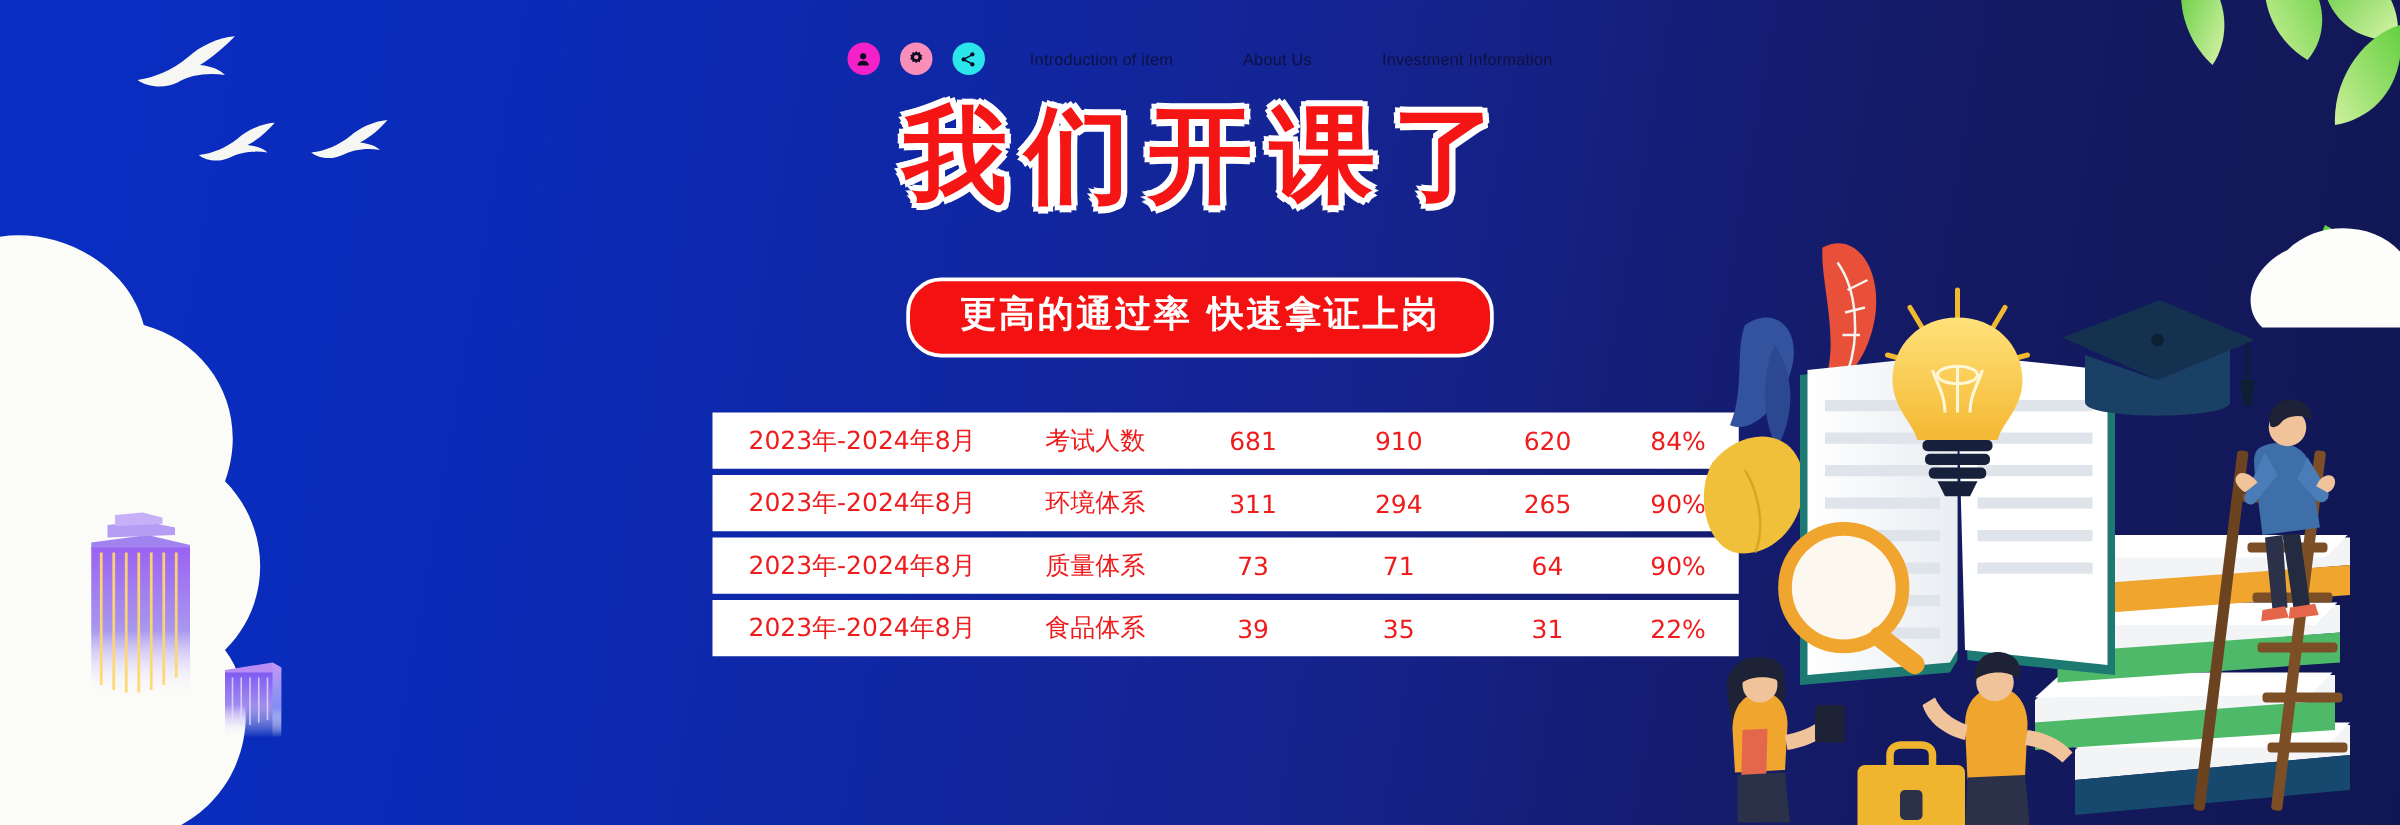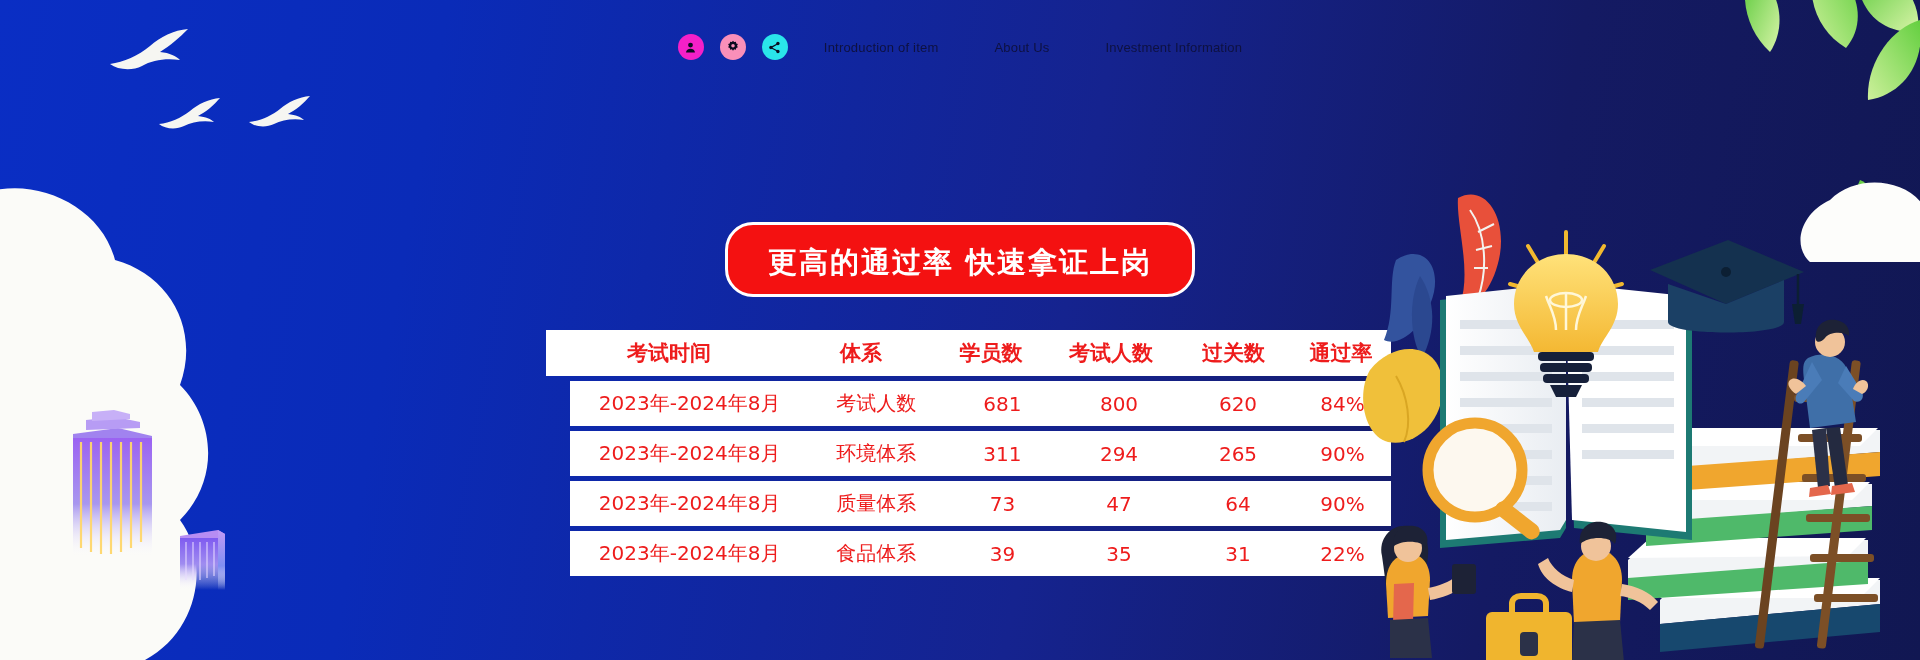--- a/index.html
+++ b/index.html
@@ -68,21 +68,21 @@
   .subtitle-wrap { position: absolute; top: 222px; left: 0; right: 0; display: flex; justify-content: center; }
   .subtitle {
     background: #f41111;
     color: #ffffff;
     border: 3px solid #ffffff;
     border-radius: 28px;
     font-family: "DejaVu Sans", sans-serif;
     font-weight: bold;
     font-size: 29px;
     letter-spacing: 2px;
-    padding: 18px 40px 11px;
+    padding: 7px 40px 11px;
     white-space: nowrap;
   }
 
   
   .table {
     position: absolute;
     left: 546px; top: 330px;
     width: 845px;
   }
   .trow {
@@ -215,58 +215,51 @@
         </svg>
       </span>
     </div>
     <div class="nav-links">
       <a class="nav-link">Introduction of item</a>
       <a class="nav-link">About Us</a>
       <a class="nav-link">Investment Information</a>
     </div>
   </div>
 
+  <div class="headline">我们开课了</div>
 
   <div class="subtitle-wrap">
     <div class="subtitle">更高的通过率 快速拿证上岗</div>
   </div>
 
   <div class="table">
-    <div class="trow head">
-      <div class="c0">考试时间</div>
-      <div class="c1">体系</div>
-      <div class="c2">学员数</div>
-      <div class="c3">考试人数</div>
-      <div class="c4">过关数</div>
-      <div class="c5">通过率</div>
-    </div>
 
     <div class="trow body">
       <div class="c0">2023年-2024年8月</div>
       <div class="c1">考试人数</div>
       <div class="c2">681</div>
-      <div class="c3">800</div>
+      <div class="c3">910</div>
       <div class="c4">620</div>
       <div class="c5">84%</div>
     </div>
 
     <div class="trow body">
       <div class="c0">2023年-2024年8月</div>
       <div class="c1">环境体系</div>
       <div class="c2">311</div>
       <div class="c3">294</div>
       <div class="c4">265</div>
       <div class="c5">90%</div>
     </div>
 
     <div class="trow body">
       <div class="c0">2023年-2024年8月</div>
       <div class="c1">质量体系</div>
       <div class="c2">73</div>
-      <div class="c3">47</div>
+      <div class="c3">71</div>
       <div class="c4">64</div>
       <div class="c5">90%</div>
     </div>
 
     <div class="trow body">
       <div class="c0">2023年-2024年8月</div>
       <div class="c1">食品体系</div>
       <div class="c2">39</div>
       <div class="c3">35</div>
       <div class="c4">31</div>

